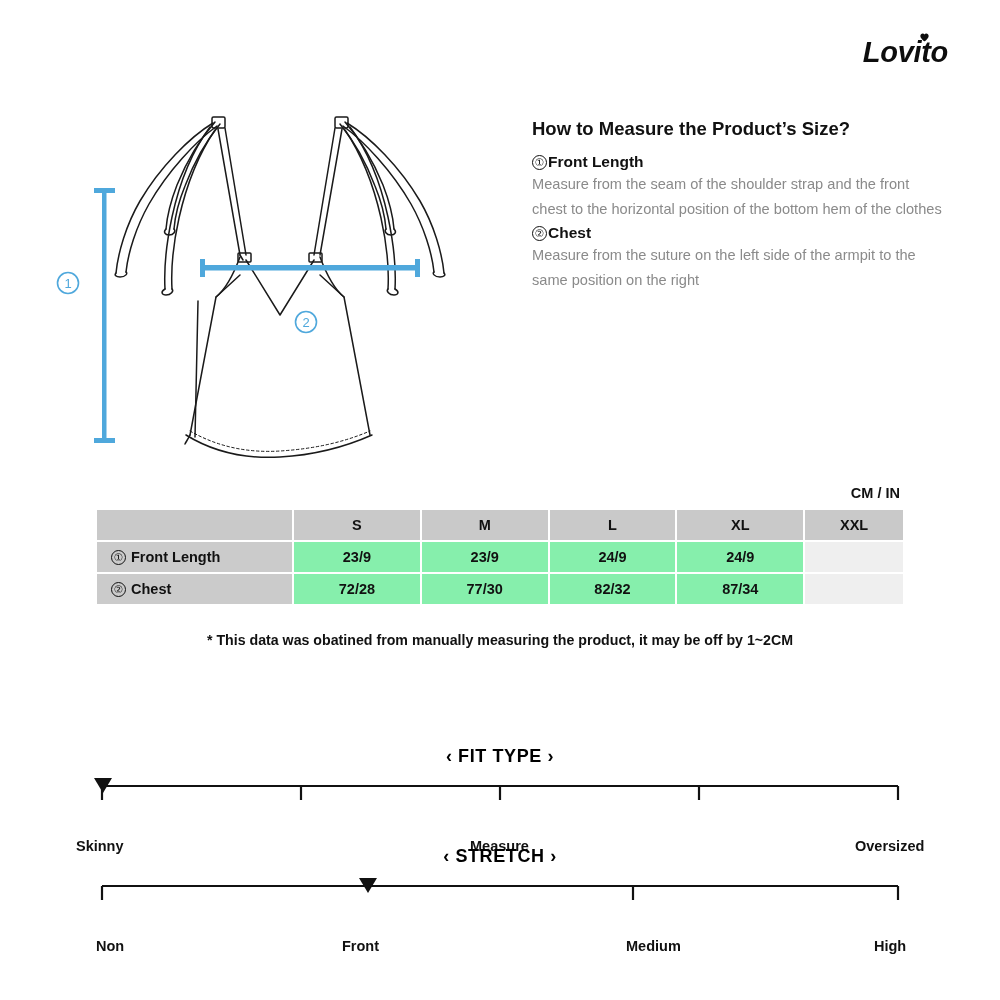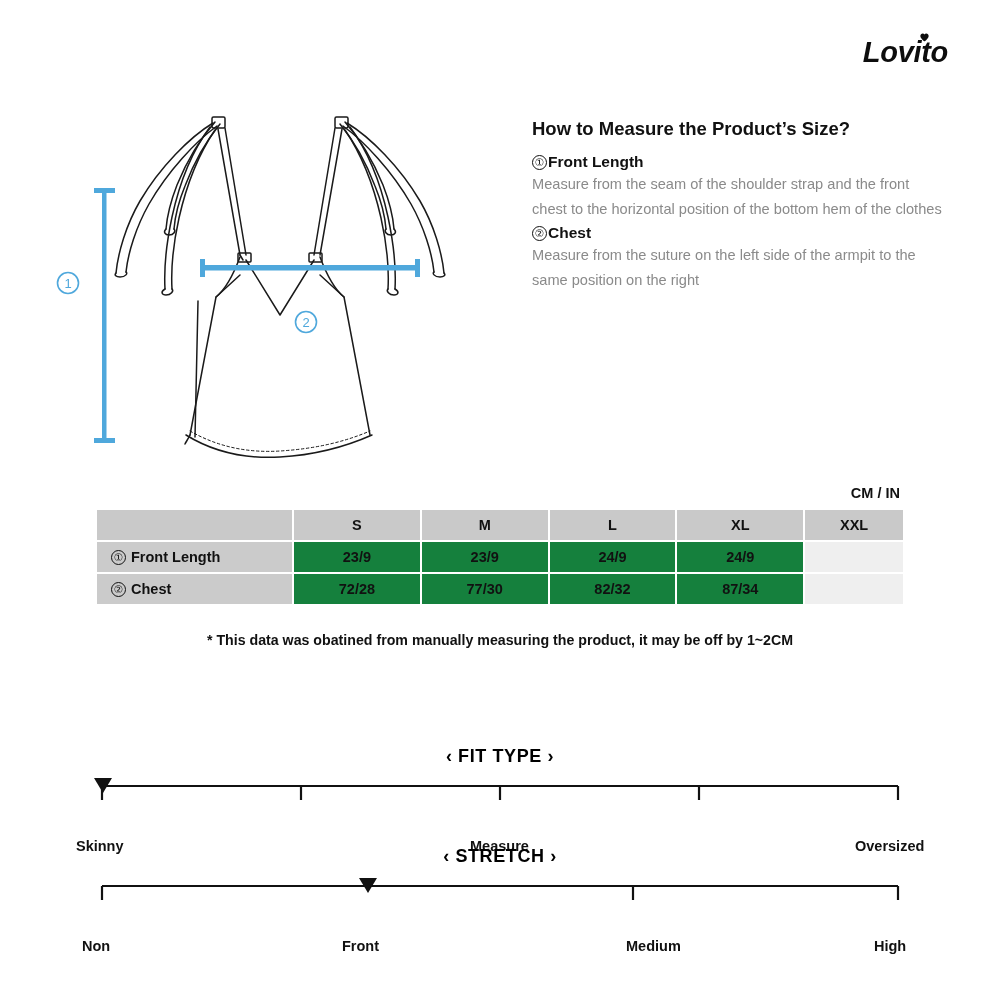--- a/index.html
+++ b/index.html
@@ -62,21 +62,21 @@
   .size-table th, .size-table td {
     height:30px; text-align:center; font-size:14.5px;
     font-weight:bold; color:#111;
   }
   .size-table th.hdr { background:#c9c9c9; }
   .size-table th.hdr-blank { background:#c9c9c9; width:195px; }
   .size-table td.rowlab {
     background:#cbcbcb; text-align:left; padding-left:14px;
     font-weight:bold; font-size:14.5px;
   }
-  .size-table td.val { background:#15803d; }
+  .size-table td.val { background:#86efac; }
   .size-table td.val-empty { background:#efefef; }
   .rowlab .circ { border-color:#111; margin-right:5px; }
 
   .table-note {
     position:absolute; left:0; top:632px; width:1000px;
     text-align:center; font-size:14.2px; font-weight:bold; color:#111;
   }
 
   
   .scale-block { position:absolute; left:0; width:1000px; }
@@ -253,20 +253,20 @@
   <div class="scale-block" style="top:846px;">
     <div class="scale-title">‹ STRETCH ›</div>
     <svg class="scale-axis" viewBox="0 0 1000 26" style="margin-top:8px;">
       <line x1="102" y1="11" x2="898" y2="11" stroke="#111" stroke-width="2.2"></line>
       <line x1="102" y1="11" x2="102" y2="25" stroke="#111" stroke-width="2.2"></line>
       <line x1="633" y1="11" x2="633" y2="25" stroke="#111" stroke-width="2.2"></line>
       <line x1="898" y1="11" x2="898" y2="25" stroke="#111" stroke-width="2.2"></line>
       <polygon points="359,3 377,3 368,18" fill="#111"></polygon>
     </svg>
     <div class="scale-labels">
-      <span style="left:82px;">Non</span>
+      <span style="left:96px;">Non</span>
       <span style="left:342px;">Front</span>
       <span style="left:626px;">Medium</span>
       <span style="left:874px;">High</span>
     </div>
   </div>
 
 </div>
 
 </body></html>

